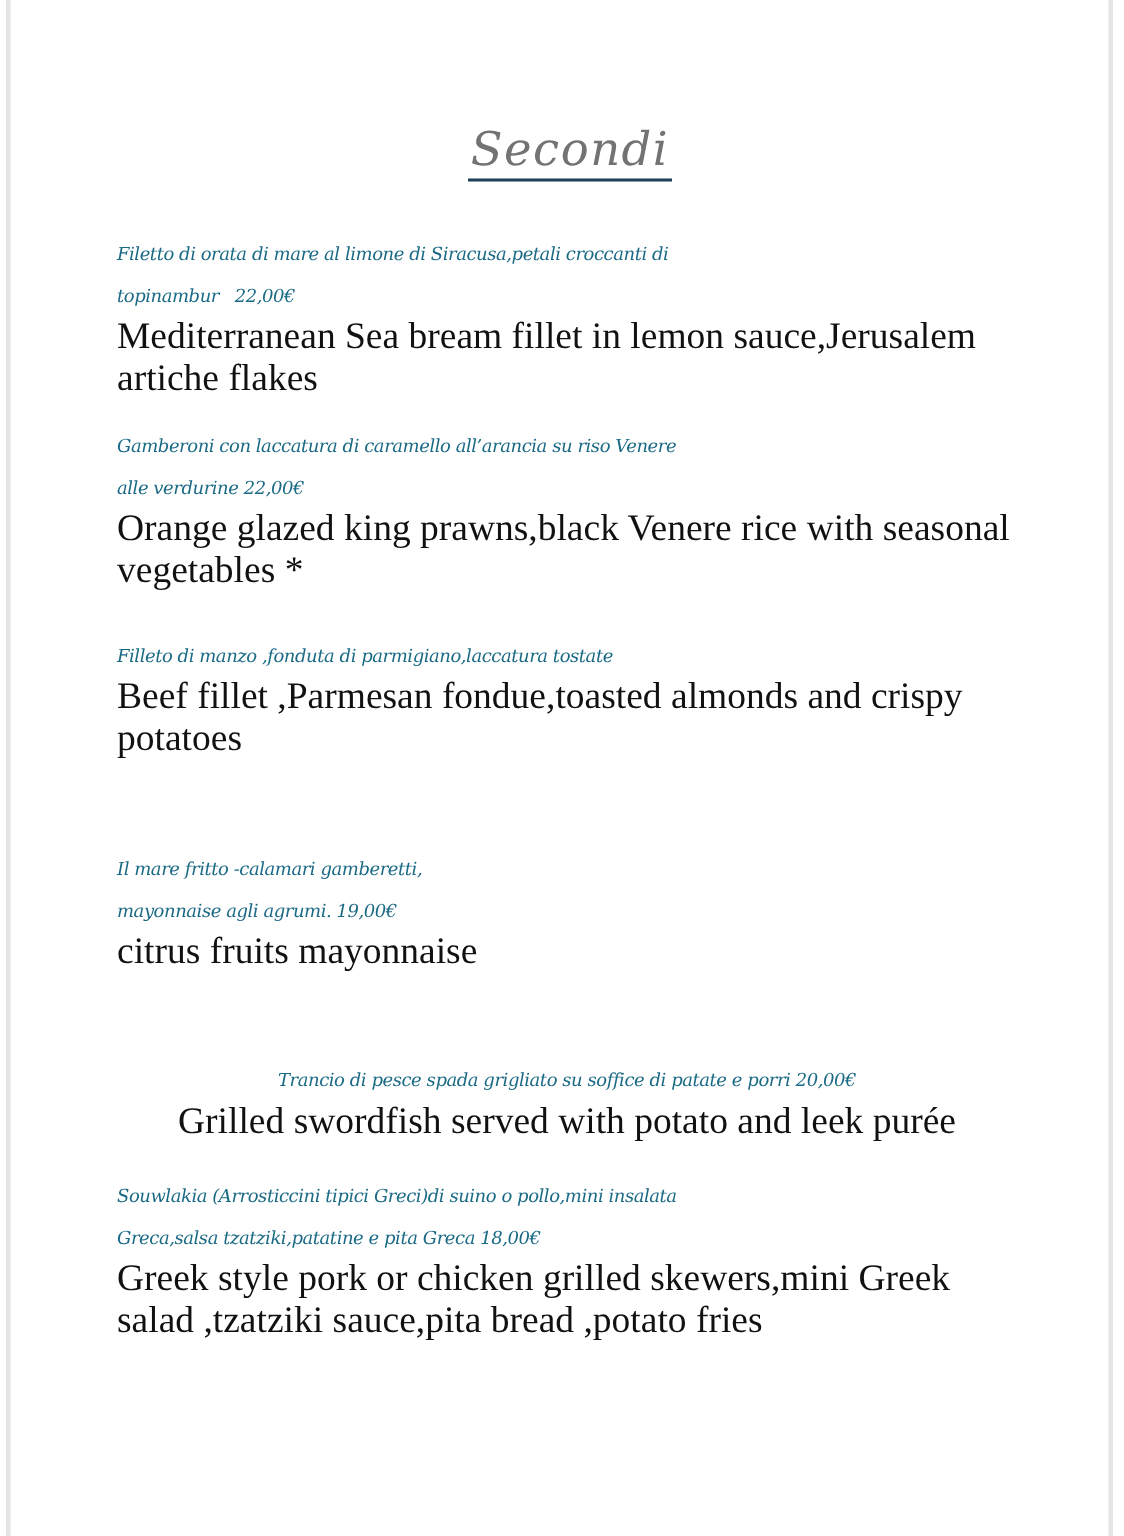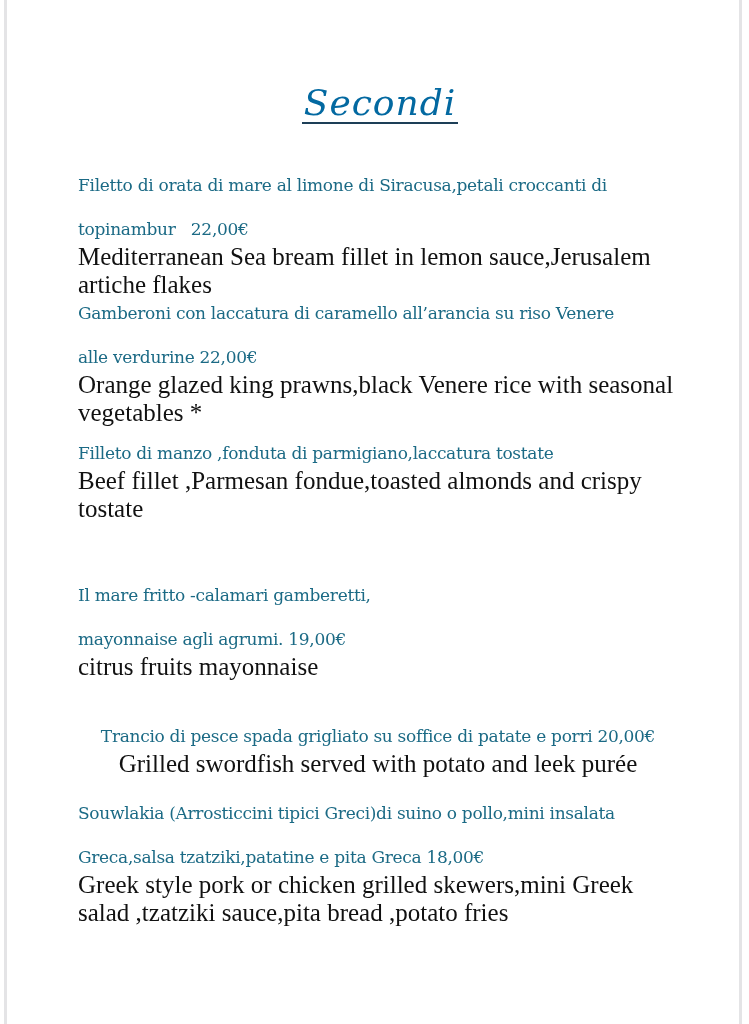--- a/index.html
+++ b/index.html
@@ -25,44 +25,44 @@
       box-sizing: border-box;
     }
     .title {
       position: absolute;
       left: 0;
       width: 100%;
       top: 82px;
       text-align: center;
       font-family: "DejaVu Serif", serif;
       font-style: italic;
-      font-size: 36px;
-      color: #0369a1;
+      font-size: 31px;
+      color: #737373;
       letter-spacing: 1px;
     }
     .title span {
       display: inline-block;
       padding: 0 2px 1px 2px;
       border-bottom: 2px solid #1d3f57;
       line-height: 36px;
       margin-left: 14px;
     }
     .item {
       position: absolute;
       left: 71px;
       width: 600px;
     }
     .it {
       font-family: "DejaVu Serif", serif;
-      font-size: 17px;
+      font-style: italic;
+      font-size: 12px;
       color: #1b6a85;
       line-height: 28px;
       letter-spacing: -0.3px;
       white-space: pre;
-      margin-top: 16px;
     }
     .en {
       font-family: "Liberation Serif", serif;
       font-size: 25px;
       color: #111111;
       line-height: 28px;
       white-space: pre;
     }
   </style>
 </head>
@@ -84,21 +84,21 @@
   <div class="item" style="top:283px;">
     <div class="it">Gamberoni con laccatura di caramello all’arancia su riso Venere</div>
     <div class="it">alle verdurine 22,00€</div>
     <div class="en">Orange glazed king prawns,black Venere rice with seasonal</div>
     <div class="en">vegetables *</div>
   </div>
 
   <div class="item" style="top:423px;">
     <div class="it">Filleto di manzo ,fonduta di parmigiano,laccatura tostate</div>
     <div class="en">Beef fillet ,Parmesan fondue,toasted almonds and crispy</div>
-    <div class="en">tostate</div>
+    <div class="en">potatoes</div>
   </div>
 
   <div class="item" style="top:565px;">
     <div class="it">Il mare fritto -calamari gamberetti,</div>
     <div class="it">mayonnaise agli agrumi. 19,00€</div>
     <div class="en">citrus fruits mayonnaise</div>
   </div>
 
   <div class="item" style="top:706px;text-align:center;">
     <div class="it">Trancio di pesce spada grigliato su soffice di patate e porri 20,00€</div>

